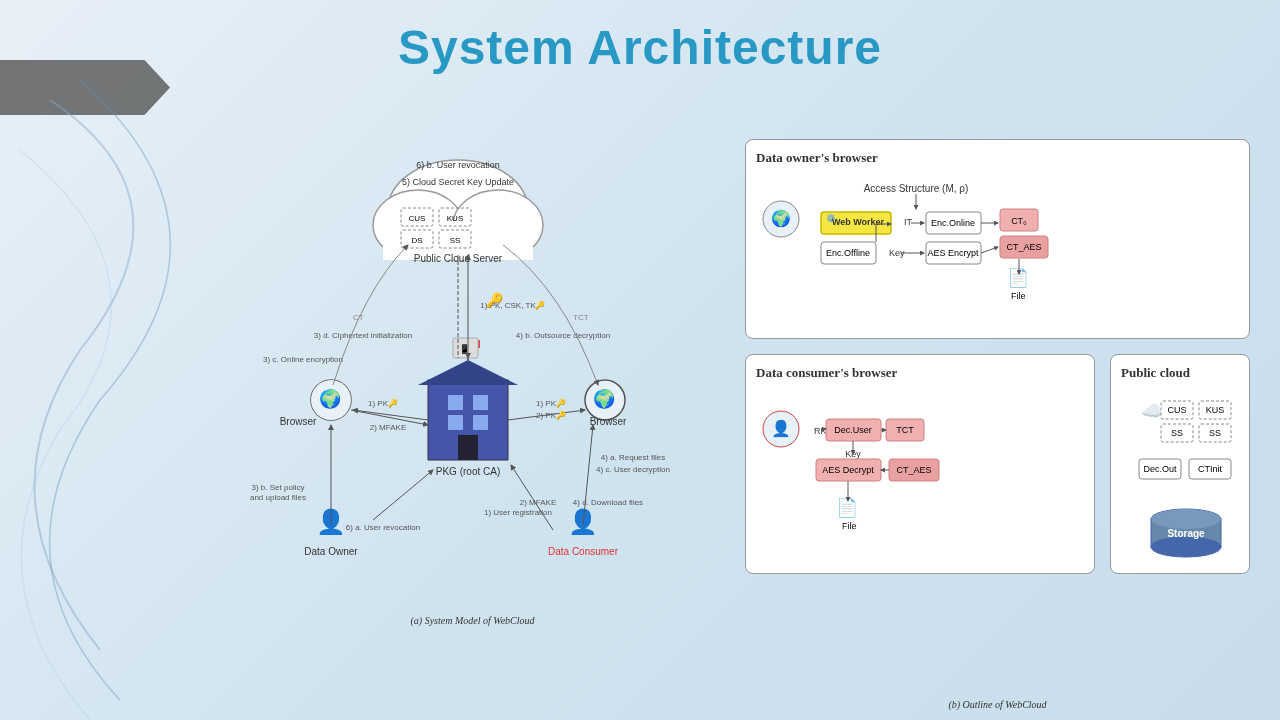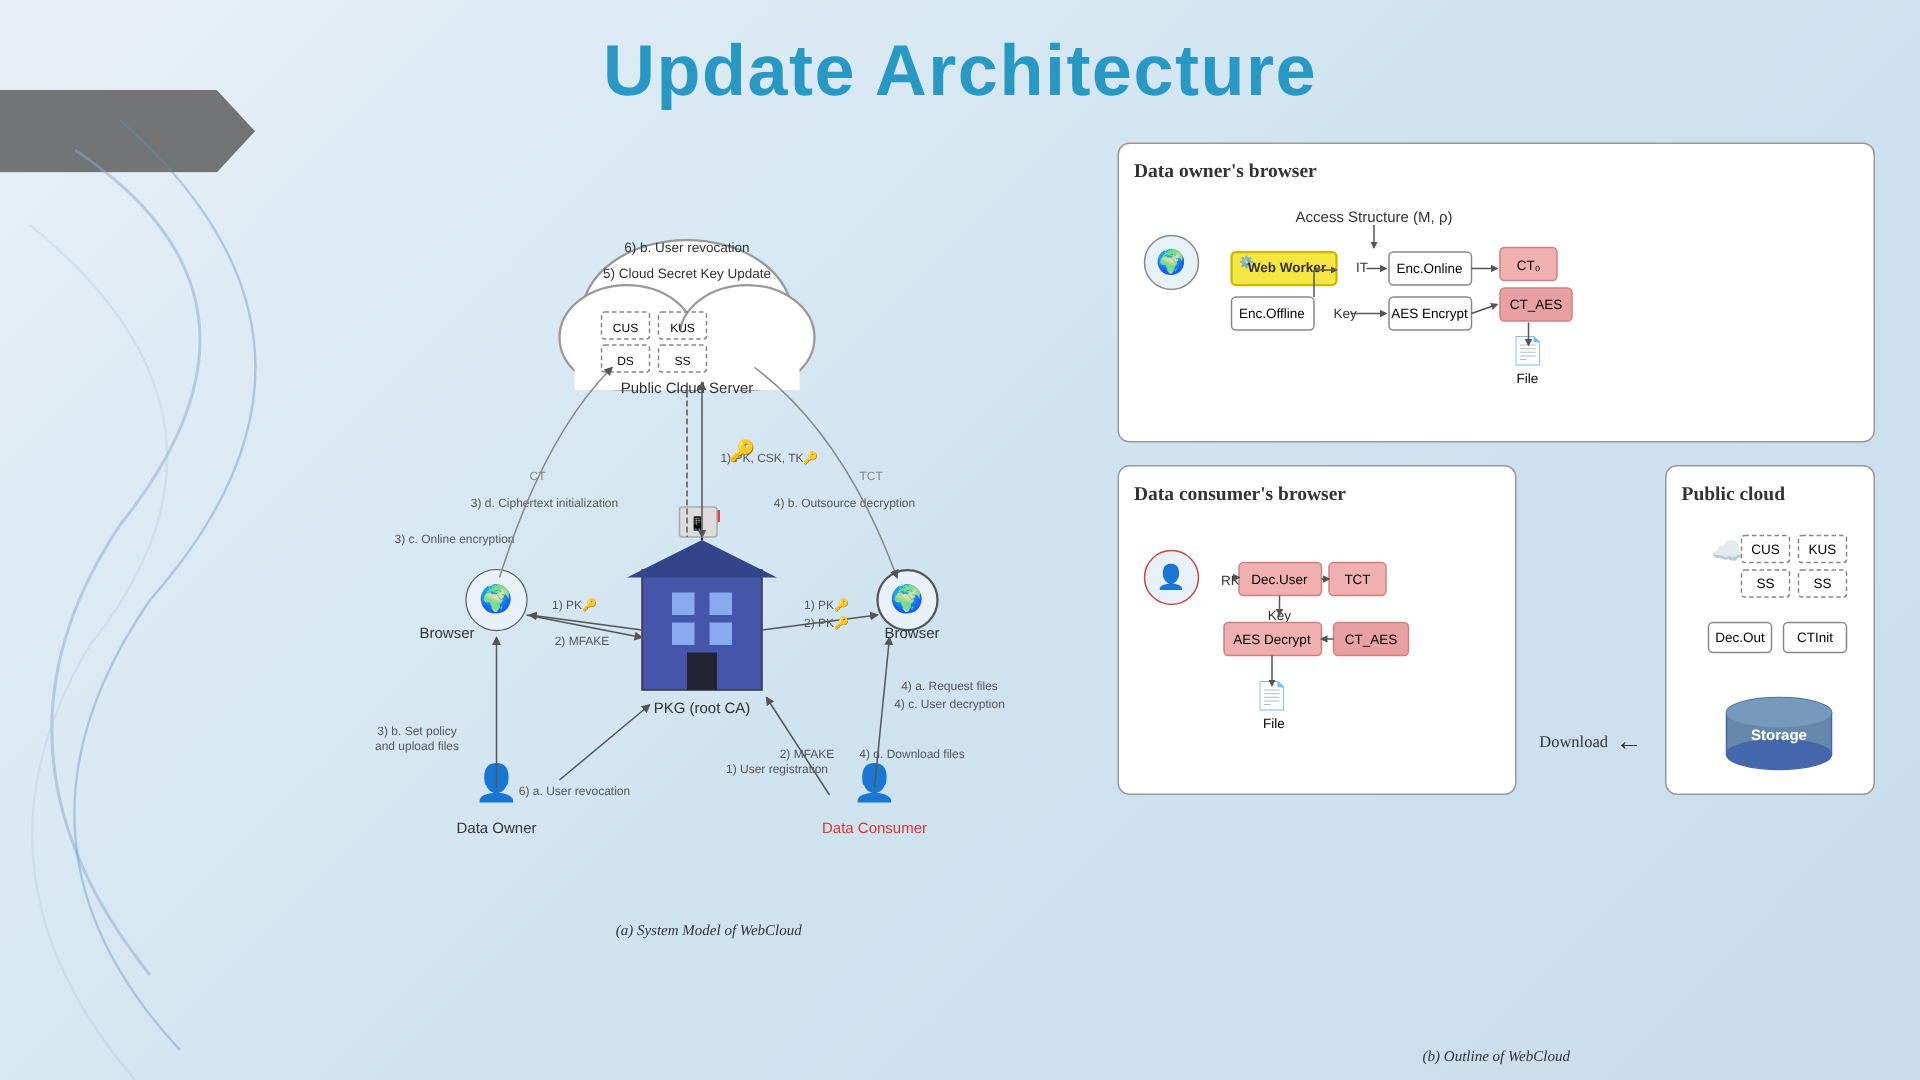--- a/index.html
+++ b/index.html
@@ -77,21 +77,21 @@
       position: relative;
     }
 
     .panel-title {
       font-size: 13px;
       font-weight: bold;
       color: #333;
       margin-bottom: 8px;
     }
 
-    .panel-top { height: 200px; }
+    .panel-top { height: 200px; margin-top: 44px; }
     .panel-bottom-row {
       display: flex;
       gap: 15px;
       flex: 1;
     }
     .panel-consumer { flex: 1; height: 220px; }
     .panel-cloud { width: 140px; height: 220px; }
 
     .caption {
       text-align: center;
@@ -108,21 +108,21 @@
 <body>
 
 <div class="bg-arrow-left"></div>
 
 <svg class="bg-curve" xmlns="http://www.w3.org/2000/svg">
   <path d="M 50 100 Q 200 200 80 350 Q -20 500 100 650" stroke="#8aaccc" stroke-width="2" fill="none" opacity="0.5"></path>
   <path d="M 80 80 Q 250 230 100 400 Q -10 560 120 700" stroke="#6090bb" stroke-width="1.5" fill="none" opacity="0.4"></path>
   <path d="M 20 150 Q 180 280 60 430 Q -30 580 90 720" stroke="#aac8dd" stroke-width="1.5" fill="none" opacity="0.3"></path>
 </svg>
 
-<h1 class="page-title">Update Architecture</h1>
+<h1 class="page-title">System Architecture</h1>
 
 <div class="main-content">
 
   <div class="left-diagram">
     <svg width="460" height="520" viewBox="0 0 460 520" xmlns="http://www.w3.org/2000/svg" style="font-family:Arial,sans-serif;">
 
       <ellipse cx="215" cy="120" rx="70" ry="50" fill="white" stroke="#999" stroke-width="1.5"></ellipse>
       <ellipse cx="175" cy="135" rx="45" ry="35" fill="white" stroke="#999" stroke-width="1.5"></ellipse>
       <ellipse cx="255" cy="135" rx="45" ry="35" fill="white" stroke="#999" stroke-width="1.5"></ellipse>
       <rect x="140" y="130" width="150" height="40" fill="white" stroke="none"></rect>
@@ -329,24 +329,20 @@
           <line x1="92" y1="92" x2="92" y2="112" stroke="#555" stroke-width="1" marker-end="url(#arr4)"></line>
 
           <defs>
             <marker id="arr4" markerWidth="5" markerHeight="5" refX="4" refY="2.5" orient="auto">
               <path d="M0,0 L0,5 L5,2.5 z" fill="#555"></path>
             </marker>
           </defs>
         </svg>
       </div>
 
-      <div style="display:flex; align-items:center; font-size:11px; color:#333; flex-shrink:0;">
-        <span>Download</span>
-        <span style="font-size:18px; margin-left:5px;">←</span>
-      </div>
 
       <div class="panel panel-cloud">
         <div class="panel-title">Public cloud</div>
 
         <svg width="120" height="175" viewBox="0 0 120 175" xmlns="http://www.w3.org/2000/svg" style="font-family:Arial,sans-serif;font-size:10px;">
 
           <text x="20" y="28" font-size="18">☁️</text>
 
           <rect x="40" y="12" width="32" height="18" rx="2" fill="white" stroke="#888" stroke-dasharray="3,2" stroke-width="1"></rect>
           <text x="56" y="24" text-anchor="middle" font-size="9">CUS</text>

